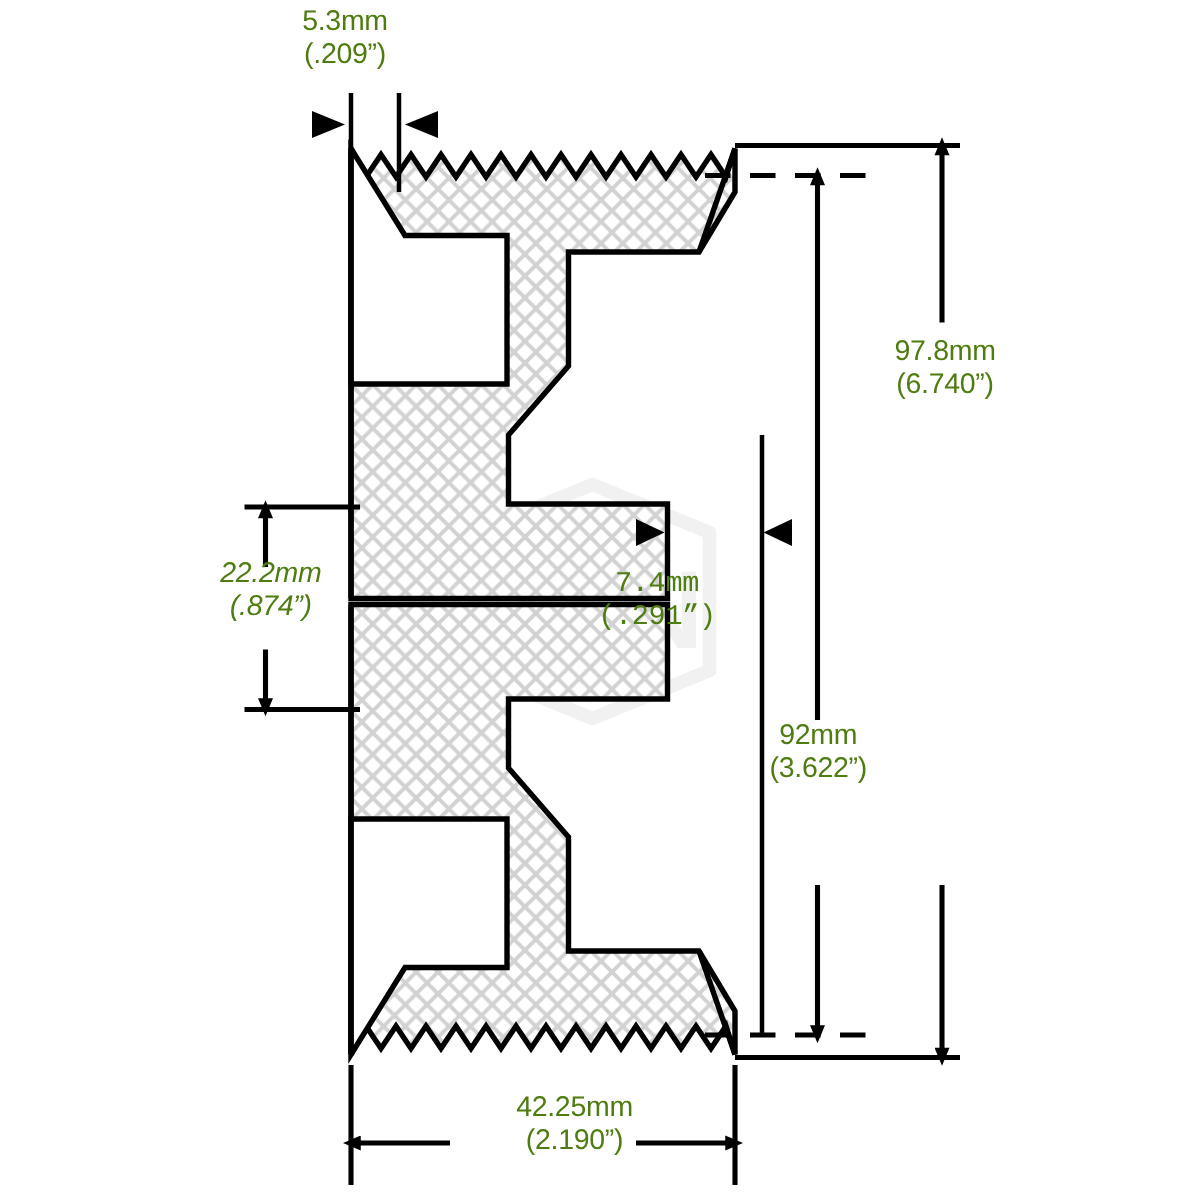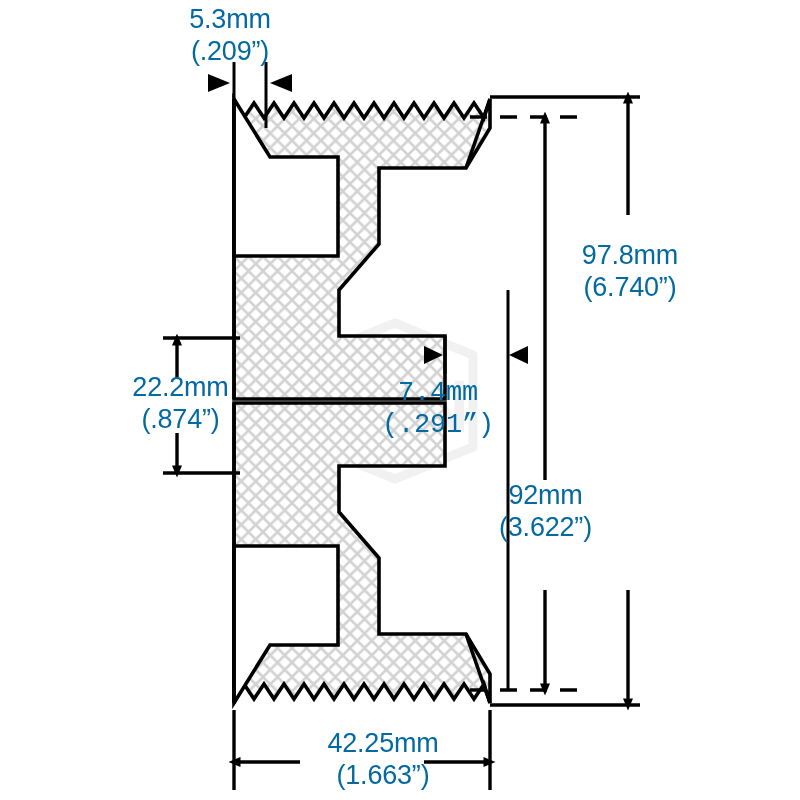--- a/index.html
+++ b/index.html
@@ -6,24 +6,24 @@
   body{
     width:800px;height:800px;overflow:hidden;
     font-family:"Liberation Sans","DejaVu Sans",sans-serif;
     color:#000;
   }
   #stage{position:relative;width:800px;height:800px;background:#fff;}
   #drawing{position:absolute;left:0;top:0;width:800px;height:800px;}
   .dimtext{
     position:absolute;
     font-family:"Liberation Sans","DejaVu Sans",sans-serif;
-    font-size:27px;
+    font-size:19px;
     font-weight:400;
     line-height:1.18;
-    color:#0369a1;
+    color:#4d7c0f;
     white-space:nowrap;
     text-align:center;
     letter-spacing:-0.2px;
   }
   .dimtext .l2{display:block;}
 </style>
 </head>
 <body>
 
 <div id="stage">
@@ -136,38 +136,38 @@
       <line x1="240" y1="762" x2="300" y2="762" stroke="#000" stroke-width="3.4" marker-start="url(#arrL)"></line>
       <line x1="484" y1="762" x2="424" y2="762" stroke="#000" stroke-width="3.4" marker-start="url(#arrL)"></line>
     </g>
   </svg>
 
   <div class="dimtext" style="left:170px;top:4px;width:120px;">
     <span>5.3mm</span>
     <span class="l2">(.209”)</span>
   </div>
 
-  <div class="dimtext" style="left:560px;top:240px;width:140px;">
+  <div class="dimtext" style="left:560px;top:224px;width:140px;">
     <span>97.8mm</span>
     <span class="l2">(6.740”)</span>
   </div>
 
   <div class="dimtext" style="left:478px;top:480px;width:135px;">
     <span>92mm</span>
     <span class="l2">(3.622”)</span>
   </div>
 
-  <div class="dimtext" style="left:118px;top:372px;width:125px;">
+  <div class="dimtext" style="left:118px;top:372px;width:125px;font-style:italic;">
     <span>22.2mm</span>
     <span class="l2">(.874”)</span>
   </div>
 
   <div class="dimtext" style="left:382px;top:378px;width:112px;font-family:Liberation Mono, monospace;">
     <span>7.4mm</span>
     <span class="l2">(.291”)</span>
   </div>
 
   <div class="dimtext" style="left:308px;top:728px;width:150px;">
     <span>42.25mm</span>
-    <span class="l2">(1.663”)</span>
+    <span class="l2">(2.190”)</span>
   </div>
 
 </div>
 
 </body></html>

